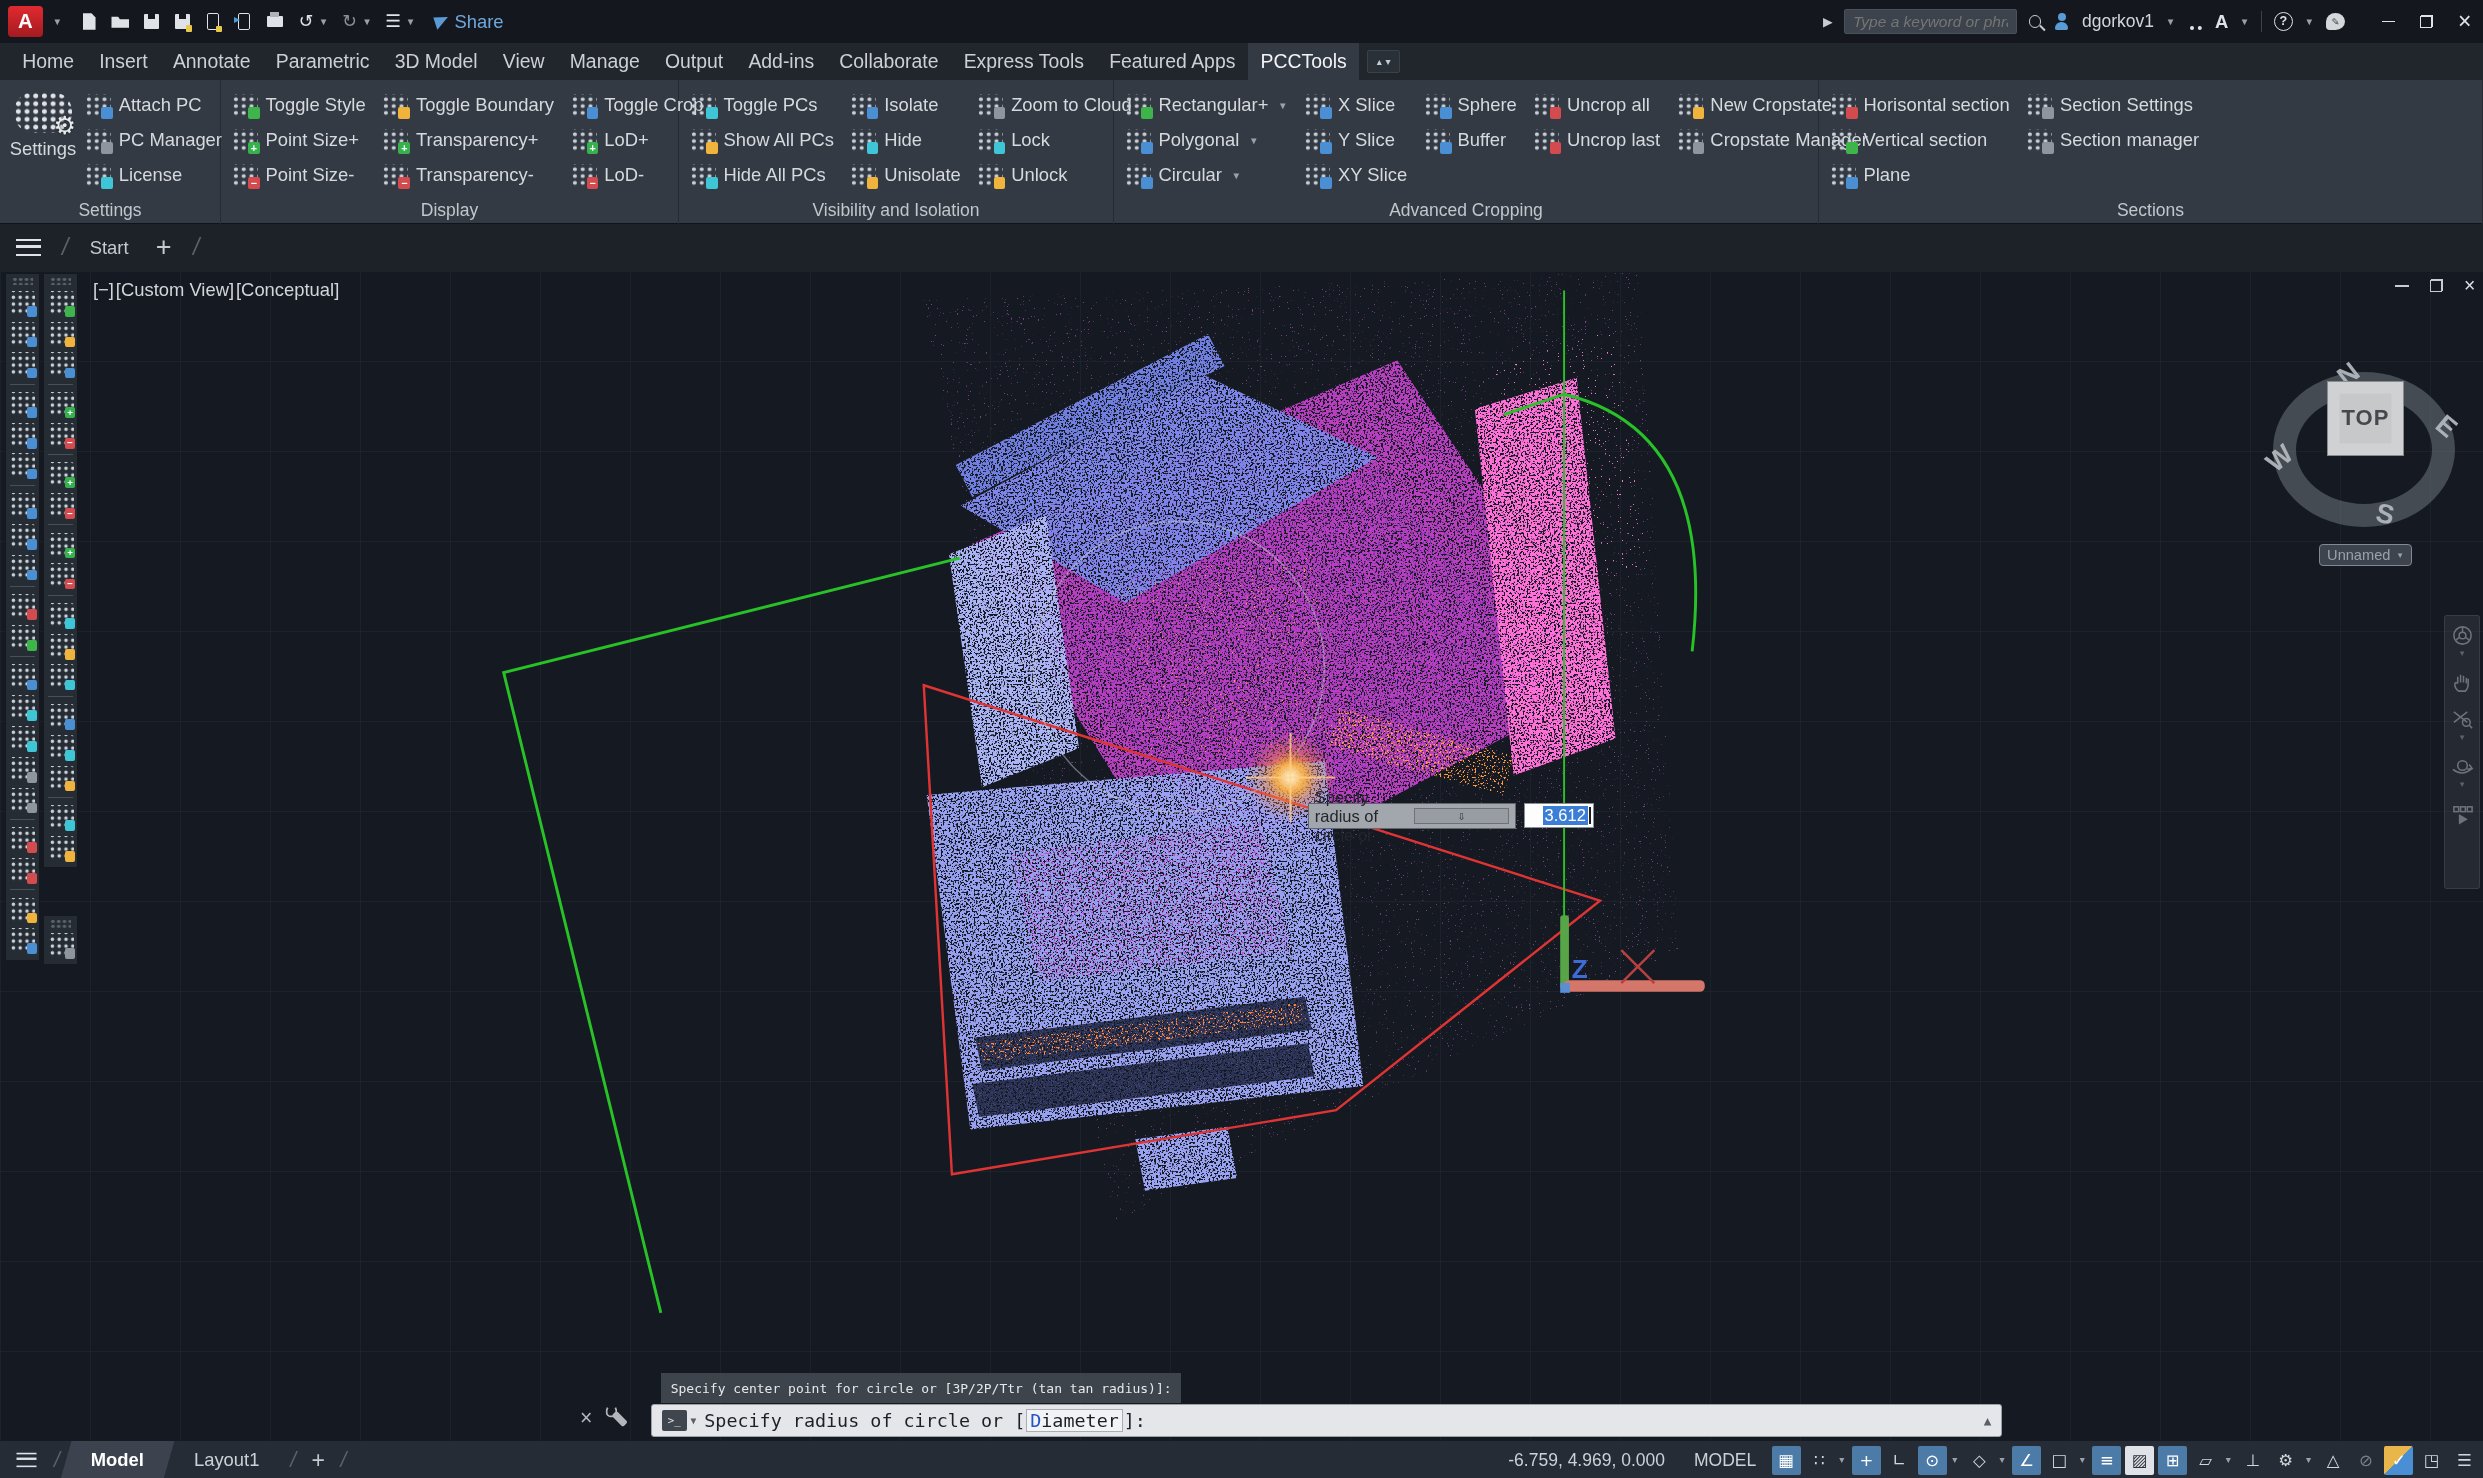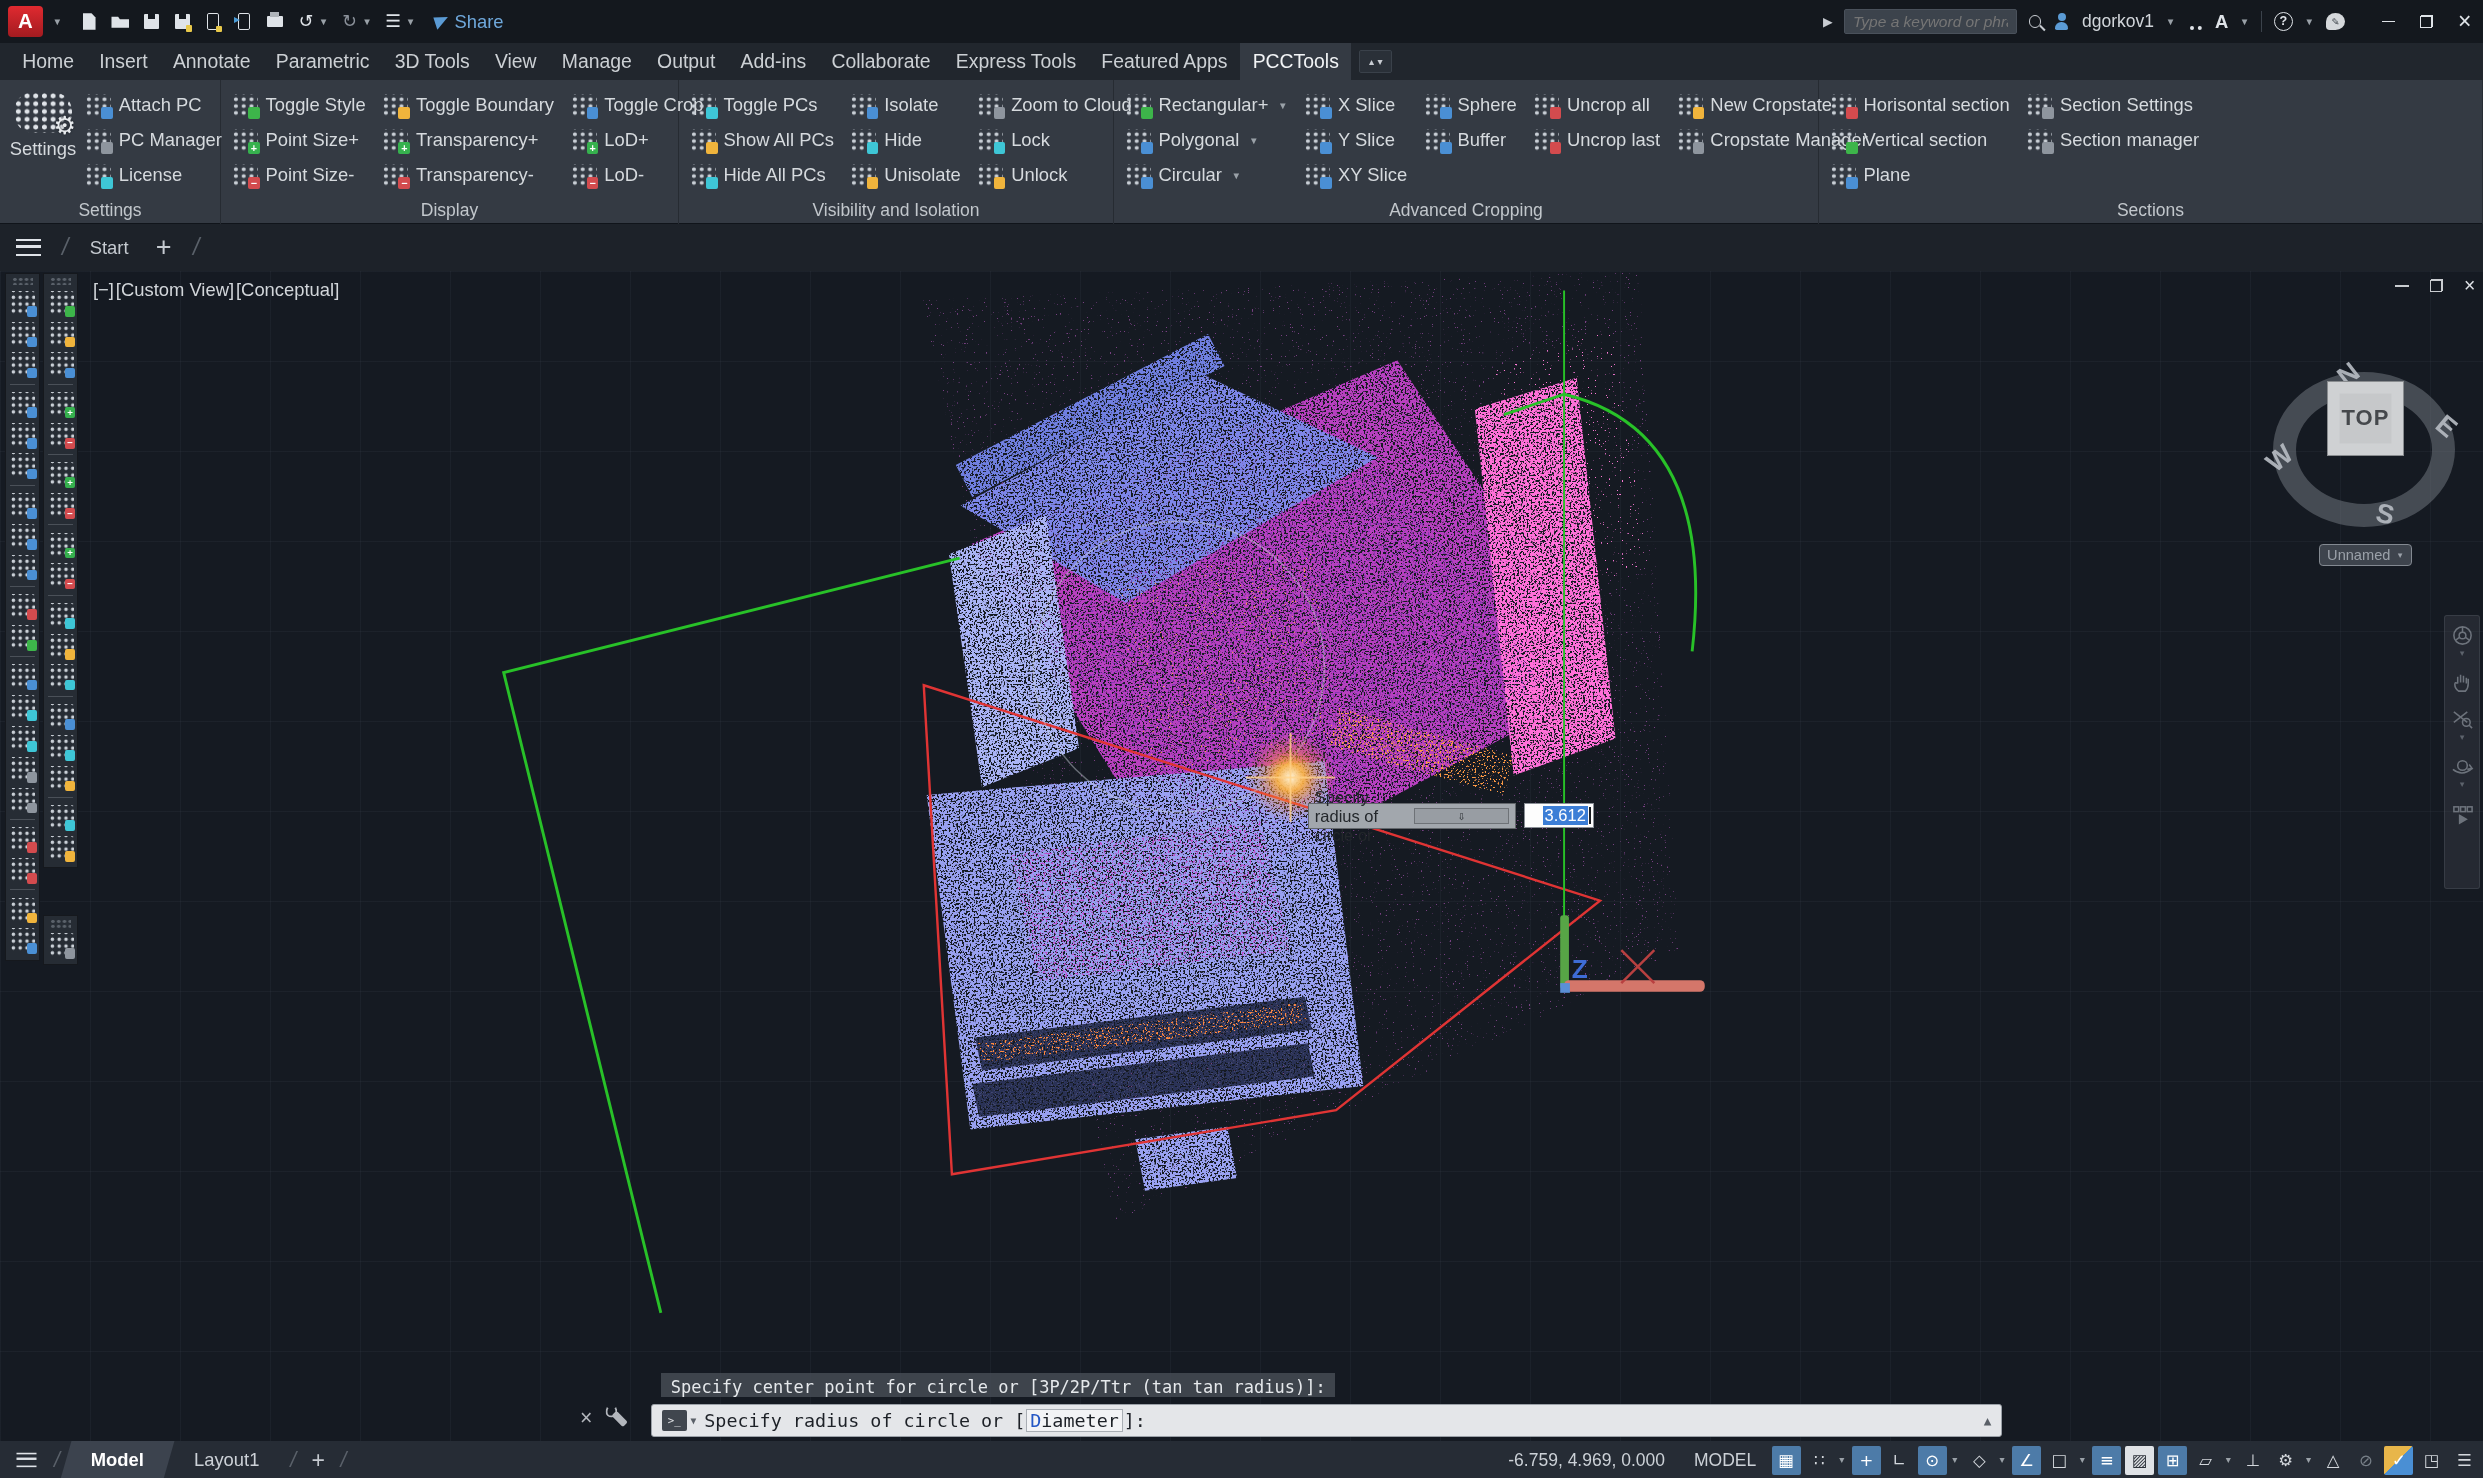--- a/index.html
+++ b/index.html
@@ -151,22 +151,22 @@
   .dilabel{width:208px;height:26px;background:#a2a7ad;border:1px solid #63676c;display:flex;align-items:center;
     padding:0 5.8px;font-size:16.5px;color:#23272b;gap:5.8px;}
   .dilabel span{flex:1;}
   .diarrow{width:15.5px;height:15.5px;border:1px solid #6e7277;display:flex;align-items:center;justify-content:center;
     font-size:9.7px;color:#2c3034;background:#989da3;}
   .diinput{height:25px;background:#fdfdfd;border:1px solid #8a8f96;display:flex;align-items:center;padding:1px 1.9px;}
   .diinput .sel{background:#3c7ed6;color:#fff;font-size:16.5px;padding:0 1.9px;font-family:"Liberation Sans",sans-serif;margin-left:16px;}
   .dicaret{width:1.9px;height:17.5px;background:#1a1d21;margin-left:1px;}
 
   
-  .cmdhistory{position:absolute;left:661px;top:1102px;height:24px;background:rgba(73,79,87,.8);z-index:5;
-    display:flex;align-items:flex-end;padding:0 9.7px;font-family:"DejaVu Sans Mono",monospace;font-size:17px;color:#e6e9ec;}
+  .cmdhistory{position:absolute;left:661px;top:1102px;height:30px;background:rgba(73,79,87,.8);z-index:5;
+    display:flex;align-items:center;padding:0 9.7px;font-family:"DejaVu Sans Mono",monospace;font-size:13px;color:#e6e9ec;}
   .cmdleft{position:absolute;left:580px;top:1135px;display:flex;align-items:center;gap:15.5px;z-index:5;}
   .cmdx{color:#b2b6bc;font-size:21.3px;}
   .wrench{width:6.8px;height:15.5px;background:#b2b6bc;border-radius:1.9px;transform:rotate(-45deg);position:relative;margin-left:7.8px;}
   .wrench::before{content:"";position:absolute;top:-8.7px;left:-3.4px;width:7.8px;height:7.8px;border:2.9px solid #b2b6bc;border-radius:50%;border-top-color:transparent;transform:rotate(45deg);}
   .cmdbar{position:absolute;left:651px;top:1133px;width:1351px;height:33px;background:#e4e6e9;border:1px solid #9aa0a7;border-radius:2.9px;
     display:flex;align-items:center;gap:7.8px;padding:0 9.7px;z-index:5;font-family:"DejaVu Sans Mono",monospace;font-size:18.4px;color:#1d2127;}
   .cmdchip{width:25px;height:21.3px;background:#40464e;border-radius:1.9px;color:#e4e6e9;display:flex;align-items:center;justify-content:center;font-size:10.7px;}
   .cmdchipdd{font-size:9.7px;color:#5a6068;margin-left:-3.9px;}
   .kwbox{background:#f2f3f5;border:1px solid #a9aeb4;padding:0 2.9px;margin:0 1px;}
   .kwbox b{color:#2457c5;font-weight:normal;}
@@ -277,21 +277,21 @@
         <span class="wclose">×</span>
       </div>
     </div>
   </div>
 
   <div class="ribtabs" id="ribtabs">
       <div class="rtab">Home</div>
       <div class="rtab">Insert</div>
       <div class="rtab">Annotate</div>
       <div class="rtab">Parametric</div>
-      <div class="rtab">3D Tools</div>
+      <div class="rtab">3D Model</div>
       <div class="rtab">View</div>
       <div class="rtab">Manage</div>
       <div class="rtab">Output</div>
       <div class="rtab">Add-ins</div>
       <div class="rtab">Collaborate</div>
       <div class="rtab">Express Tools</div>
       <div class="rtab">Featured Apps</div>
       <div class="rtab active">PCCTools</div>
       <div class="ribtoggle">▲▼</div>
     </div>

